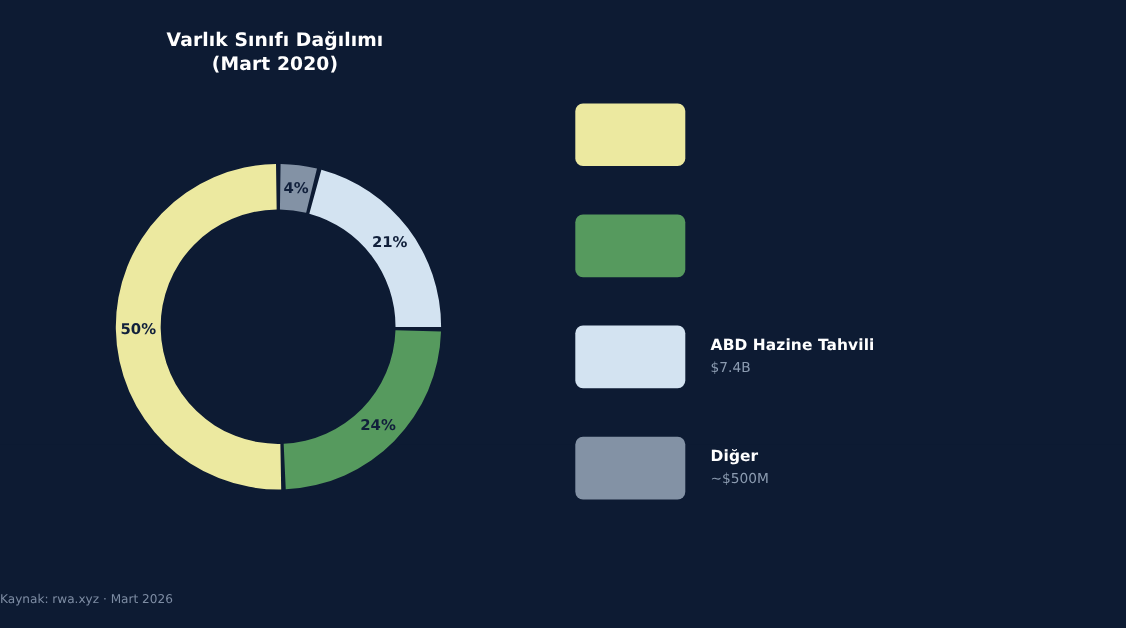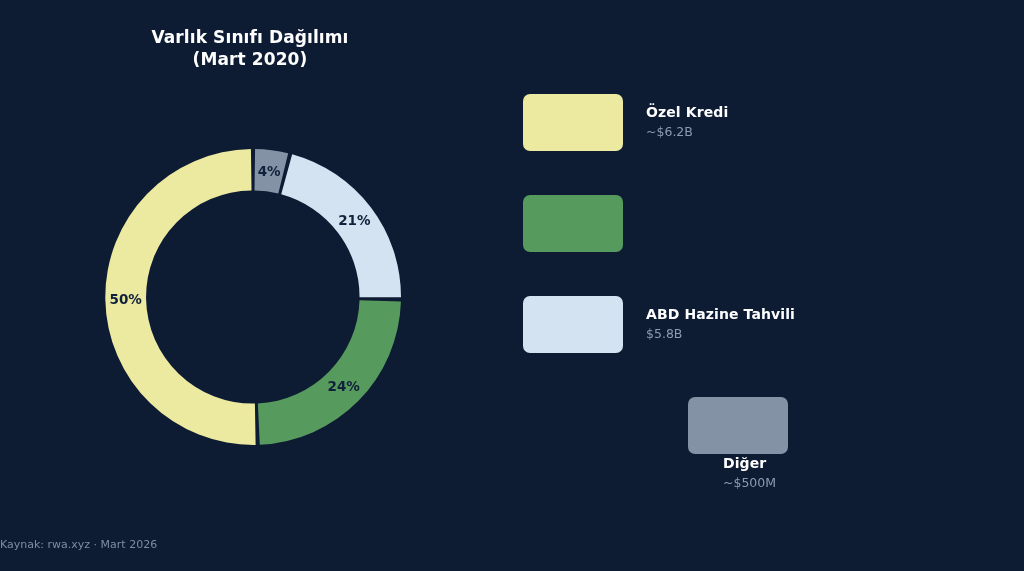--- a/index.html
+++ b/index.html
@@ -60,21 +60,21 @@
     left: 523px;
     top: 94px;
     width: 430px;
   }
   .legend-row {
     display: flex;
     align-items: center;
     height: 57px;
     margin-bottom: 44px;
   }
-  .legend-row:last-child { margin-bottom: 0; flex-direction: column; }
+  .legend-row:last-child { margin-bottom: 0; }
   .legend-swatch {
     width: 100px;
     height: 57px;
     border-radius: 7px;
     flex: 0 0 auto;
   }
   .legend-text {
     margin-left: 23px;
     display: flex;
     flex-direction: column;
@@ -132,35 +132,31 @@
         <text class="slice-label" x="240.7" y="244.3" text-anchor="middle">24%</text>
         <text class="slice-label" x="22.7" y="157.0" text-anchor="middle">50%</text>
       </g>
     </svg>
   </div>
 
   <div class="legend">
 
     <div class="legend-row">
       <div class="legend-swatch" style="background:#ece9a0;"></div>
-      <div class="legend-text">
-        <span class="legend-name">Özel Kredi</span>
-        <span class="legend-value">~$6.2B</span>
-      </div>
     </div>
 
     <div class="legend-row">
       <div class="legend-swatch" style="background:#569a5e;"></div>
     </div>
 
     <div class="legend-row">
       <div class="legend-swatch" style="background:#d3e3f1;"></div>
       <div class="legend-text">
         <span class="legend-name">ABD Hazine Tahvili</span>
-        <span class="legend-value">$5.8B</span>
+        <span class="legend-value">$7.4B</span>
       </div>
     </div>
 
     <div class="legend-row">
       <div class="legend-swatch" style="background:#8392a5;"></div>
       <div class="legend-text">
         <span class="legend-name">Diğer</span>
         <span class="legend-value">~$500M</span>
       </div>
     </div>

